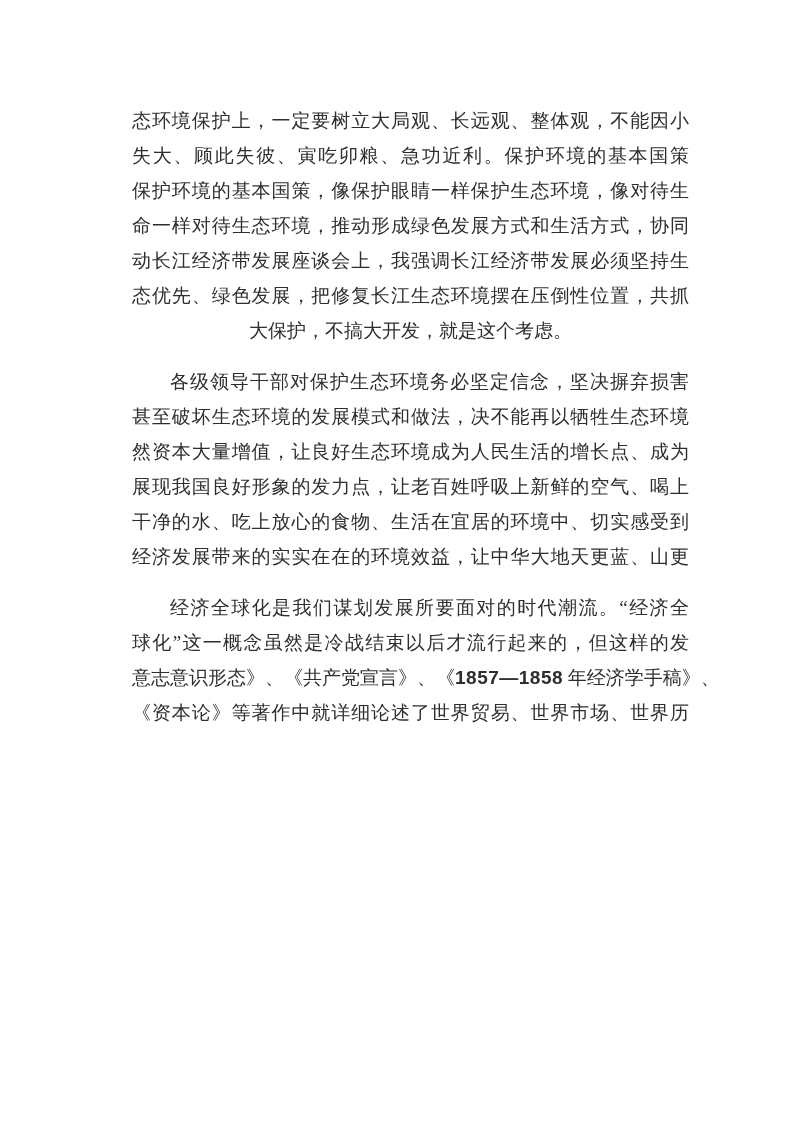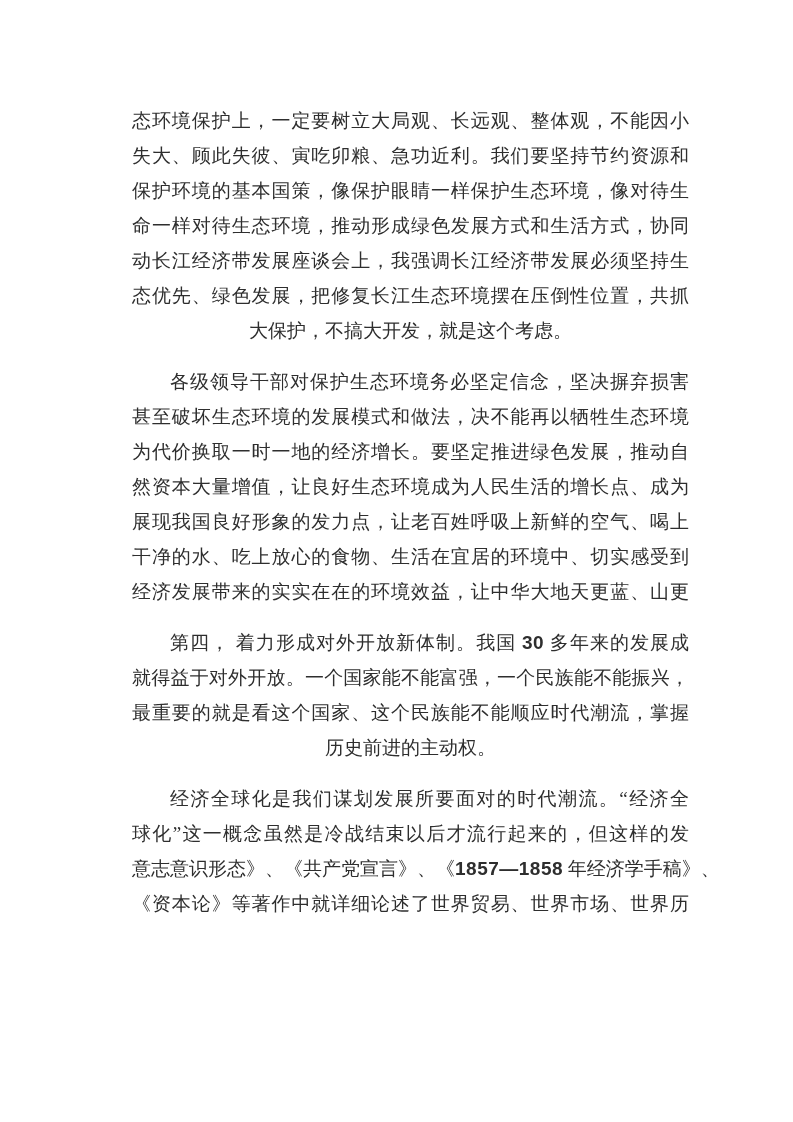--- a/index.html
+++ b/index.html
@@ -49,44 +49,37 @@
   }
 </style>
 </head>
 <body>
 
 <div class="page">
   <div class="textblock">
 
     <div class="para">
       <div class="line">态环境保护上，一定要树立大局观、长远观、整体观，不能因小</div>
-      <div class="line">失大、顾此失彼、寅吃卯粮、急功近利。我们要坚持节约资源和</div>
+      <div class="line">失大、顾此失彼、寅吃卯粮、急功近利。保护环境的基本国策</div>
       <div class="line">保护环境的基本国策，像保护眼睛一样保护生态环境，像对待生</div>
       <div class="line">命一样对待生态环境，推动形成绿色发展方式和生活方式，协同</div>
       <div class="line">动长江经济带发展座谈会上，我强调长江经济带发展必须坚持生</div>
       <div class="line">态优先、绿色发展，把修复长江生态环境摆在压倒性位置，共抓</div>
       <div class="line last">大保护，不搞大开发，就是这个考虑。</div>
     </div>
 
     <div class="para indent">
       <div class="line">各级领导干部对保护生态环境务必坚定信念，坚决摒弃损害</div>
       <div class="line">甚至破坏生态环境的发展模式和做法，决不能再以牺牲生态环境</div>
-      <div class="line">为代价换取一时一地的经济增长。要坚定推进绿色发展，推动自</div>
       <div class="line">然资本大量增值，让良好生态环境成为人民生活的增长点、成为</div>
       <div class="line">展现我国良好形象的发力点，让老百姓呼吸上新鲜的空气、喝上</div>
       <div class="line">干净的水、吃上放心的食物、生活在宜居的环境中、切实感受到</div>
       <div class="line">经济发展带来的实实在在的环境效益，让中华大地天更蓝、山更</div>
     </div>
 
-    <div class="para indent">
-      <div class="line">第四， 着力形成对外开放新体制。我国 <span class="num">30</span> 多年来的发展成</div>
-      <div class="line">就得益于对外开放。一个国家能不能富强，一个民族能不能振兴，</div>
-      <div class="line">最重要的就是看这个国家、这个民族能不能顺应时代潮流，掌握</div>
-      <div class="line last">历史前进的主动权。</div>
-    </div>
 
     <div class="para indent">
       <div class="line">经济全球化是我们谋划发展所要面对的时代潮流。“经济全</div>
       <div class="line">球化”这一概念虽然是冷战结束以后才流行起来的，但这样的发</div>
       <div class="line">意志意识形态》、《共产党宣言》、《<span class="num">1857—1858</span> 年经济学手稿》、</div>
       <div class="line">《资本论》等著作中就详细论述了世界贸易、世界市场、世界历</div>
     </div>
 
   </div>
 </div>

